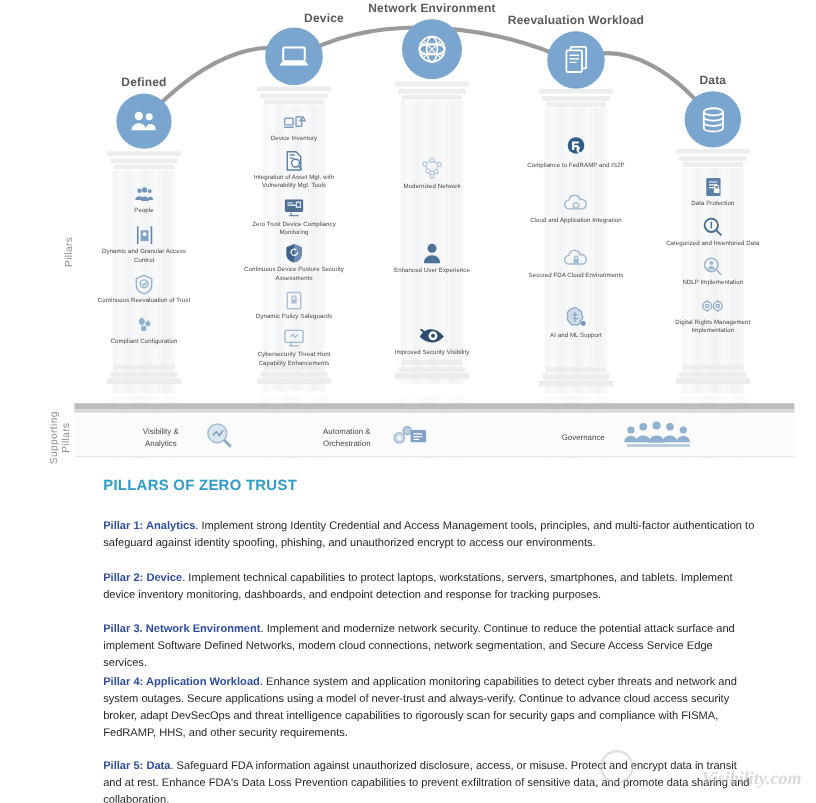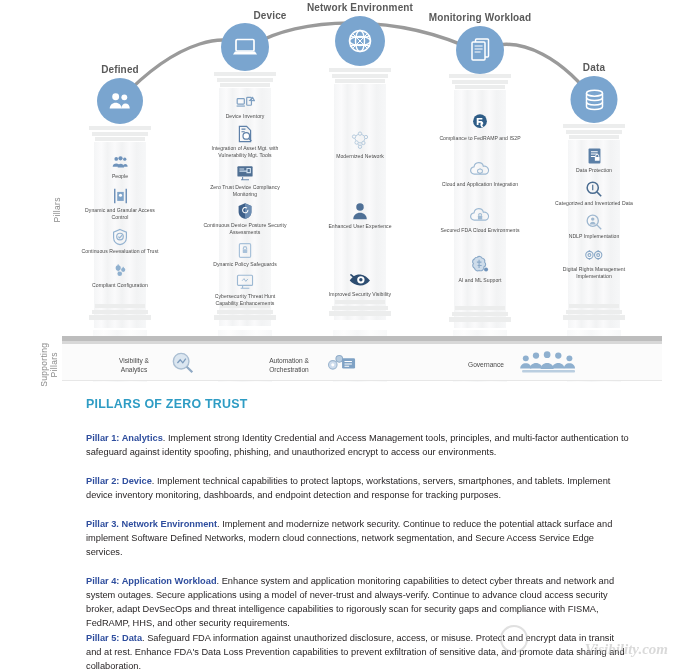--- a/index.html
+++ b/index.html
@@ -402,21 +402,21 @@
             <circle cx="15" cy="8.8" r="2" fill="#2d4d71"></circle>
             <path d="M3.5 3 9 7.5" stroke="#2d4d71" stroke-width="2" stroke-linecap="round"></path>
           </svg>
         </span>
         <span class="lb">Improved Security Visibility</span>
       </div>
     </div>
   </div>
 
   <div class="pillar" style="left:443px;top:12px;">
-    <div class="pillar-title" style="top:0px;">Monitoring Workload</div>
+    <div class="pillar-title" style="top:0px;">Reevaluation Workload</div>
 
     <div class="head-circle" style="top:14px;width:48px;height:48px;">
       <svg width="26" height="28" viewBox="0 0 26 28" fill="none" stroke="#ffffff" stroke-width="1.5">
         <rect x="8.5" y="3" width="13" height="18" rx="1"></rect>
         <rect x="5" y="6" width="13" height="18" rx="1" fill="#7aa5cf"></rect>
         <path d="M7.6 10h8M7.6 13h8M7.6 16h6" stroke-width="1.2"></path>
       </svg>
     </div>
 
     <div class="cap" style="top:62px;">
@@ -608,21 +608,21 @@
   </p>
 
   <p class="para" style="top:75px;">
     <b>Pillar 2: Device</b><span>. Implement technical capabilities to protect laptops, workstations, servers, smartphones, and tablets. Implement device inventory monitoring, dashboards, and endpoint detection and response for tracking purposes.</span>
   </p>
 
   <p class="para" style="top:118px;">
     <b>Pillar 3. Network Environment</b><span>. Implement and modernize network security. Continue to reduce the potential attack surface and implement Software Defined Networks, modern cloud connections, network segmentation, and Secure Access Service Edge services.</span>
   </p>
 
-  <p class="para" style="top:175px;">
+  <p class="para" style="top:162px;">
     <b>Pillar 4: Application Workload</b><span>. Enhance system and application monitoring capabilities to detect cyber threats and network and system outages. Secure applications using a model of never-trust and always-verify. Continue to advance cloud access security broker, adapt DevSecOps and threat intelligence capabilities to rigorously scan for security gaps and compliance with FISMA, FedRAMP, HHS, and other security requirements.</span>
   </p>
 
   <p class="para" style="top:232px;">
     <b>Pillar 5: Data</b><span>. Safeguard FDA information against unauthorized disclosure, access, or misuse. Protect and encrypt data in transit and at rest. Enhance FDA's Data Loss Prevention capabilities to prevent exfiltration of sensitive data, and promote data sharing and collaboration.</span>
   </p>
 </div>
 
 <div id="watermark">
   <div id="wm-ring"></div>

